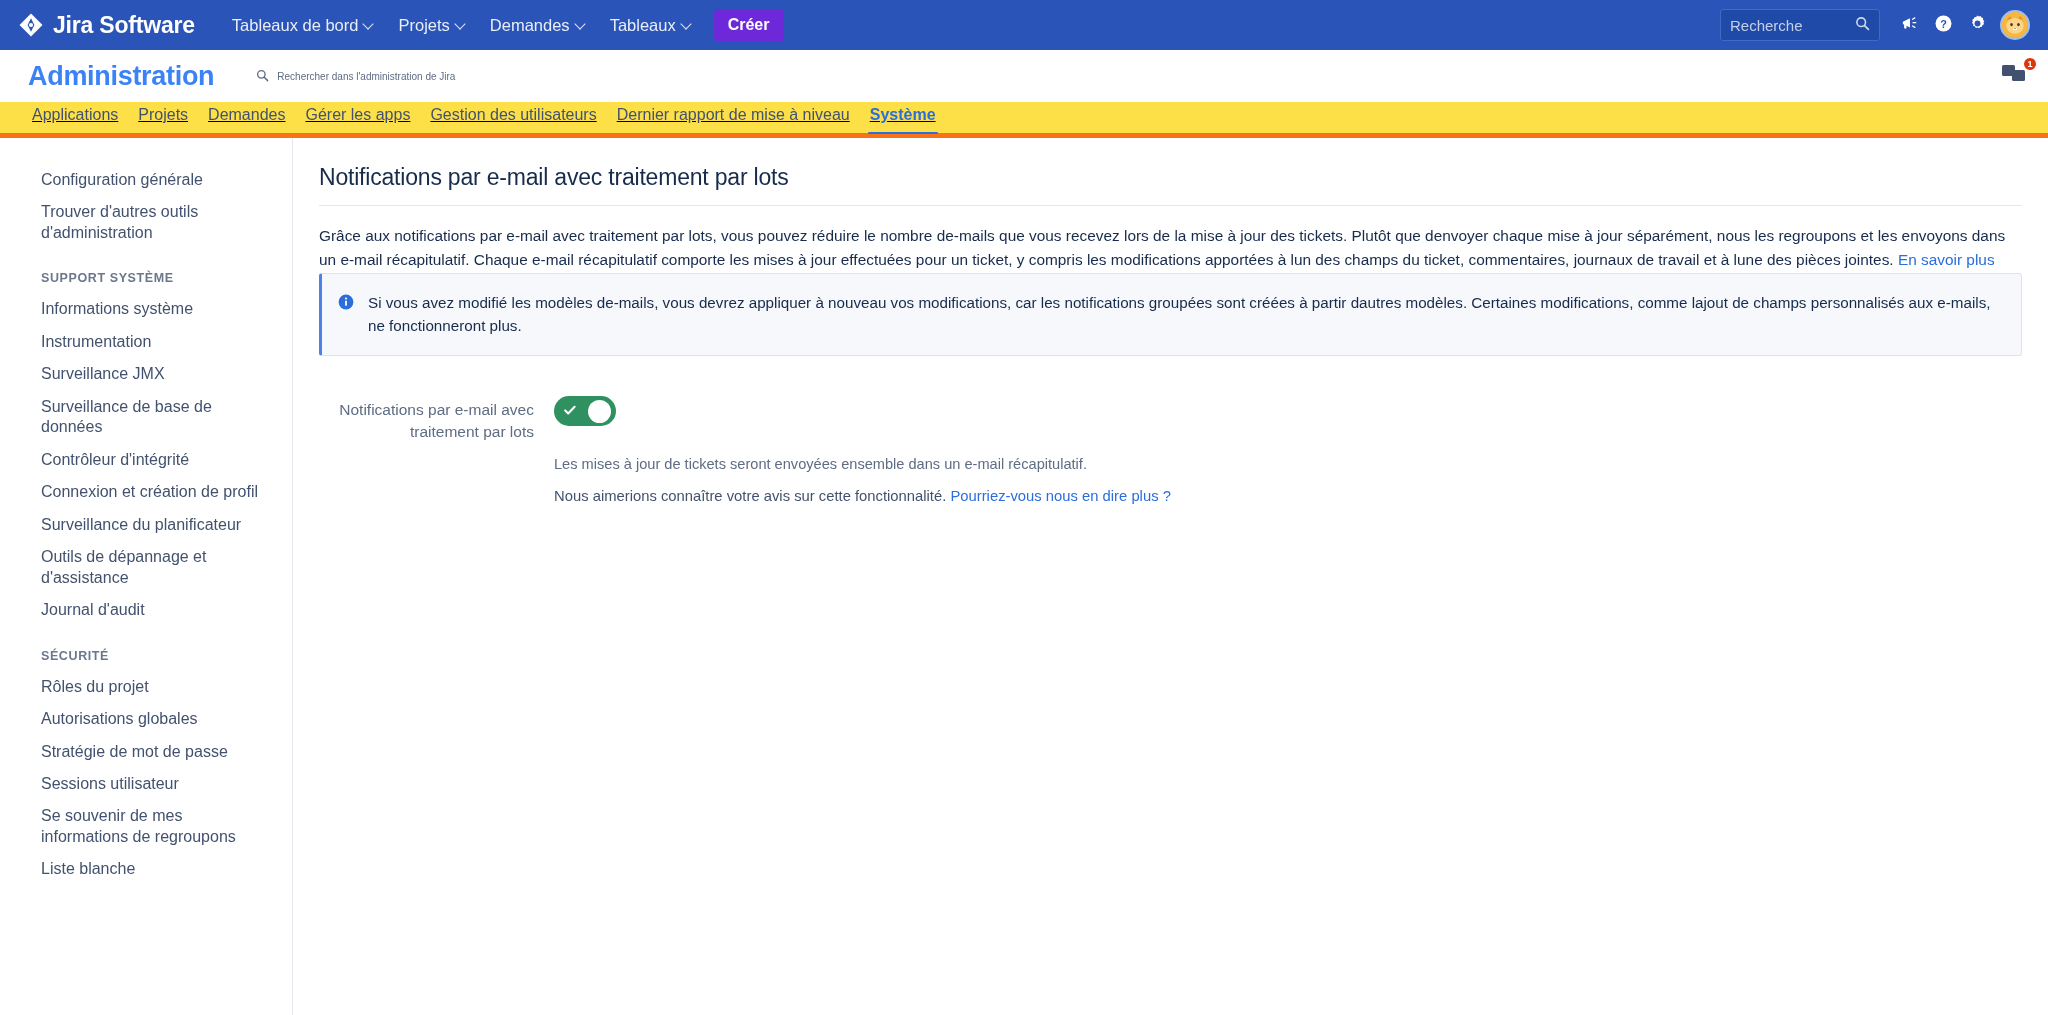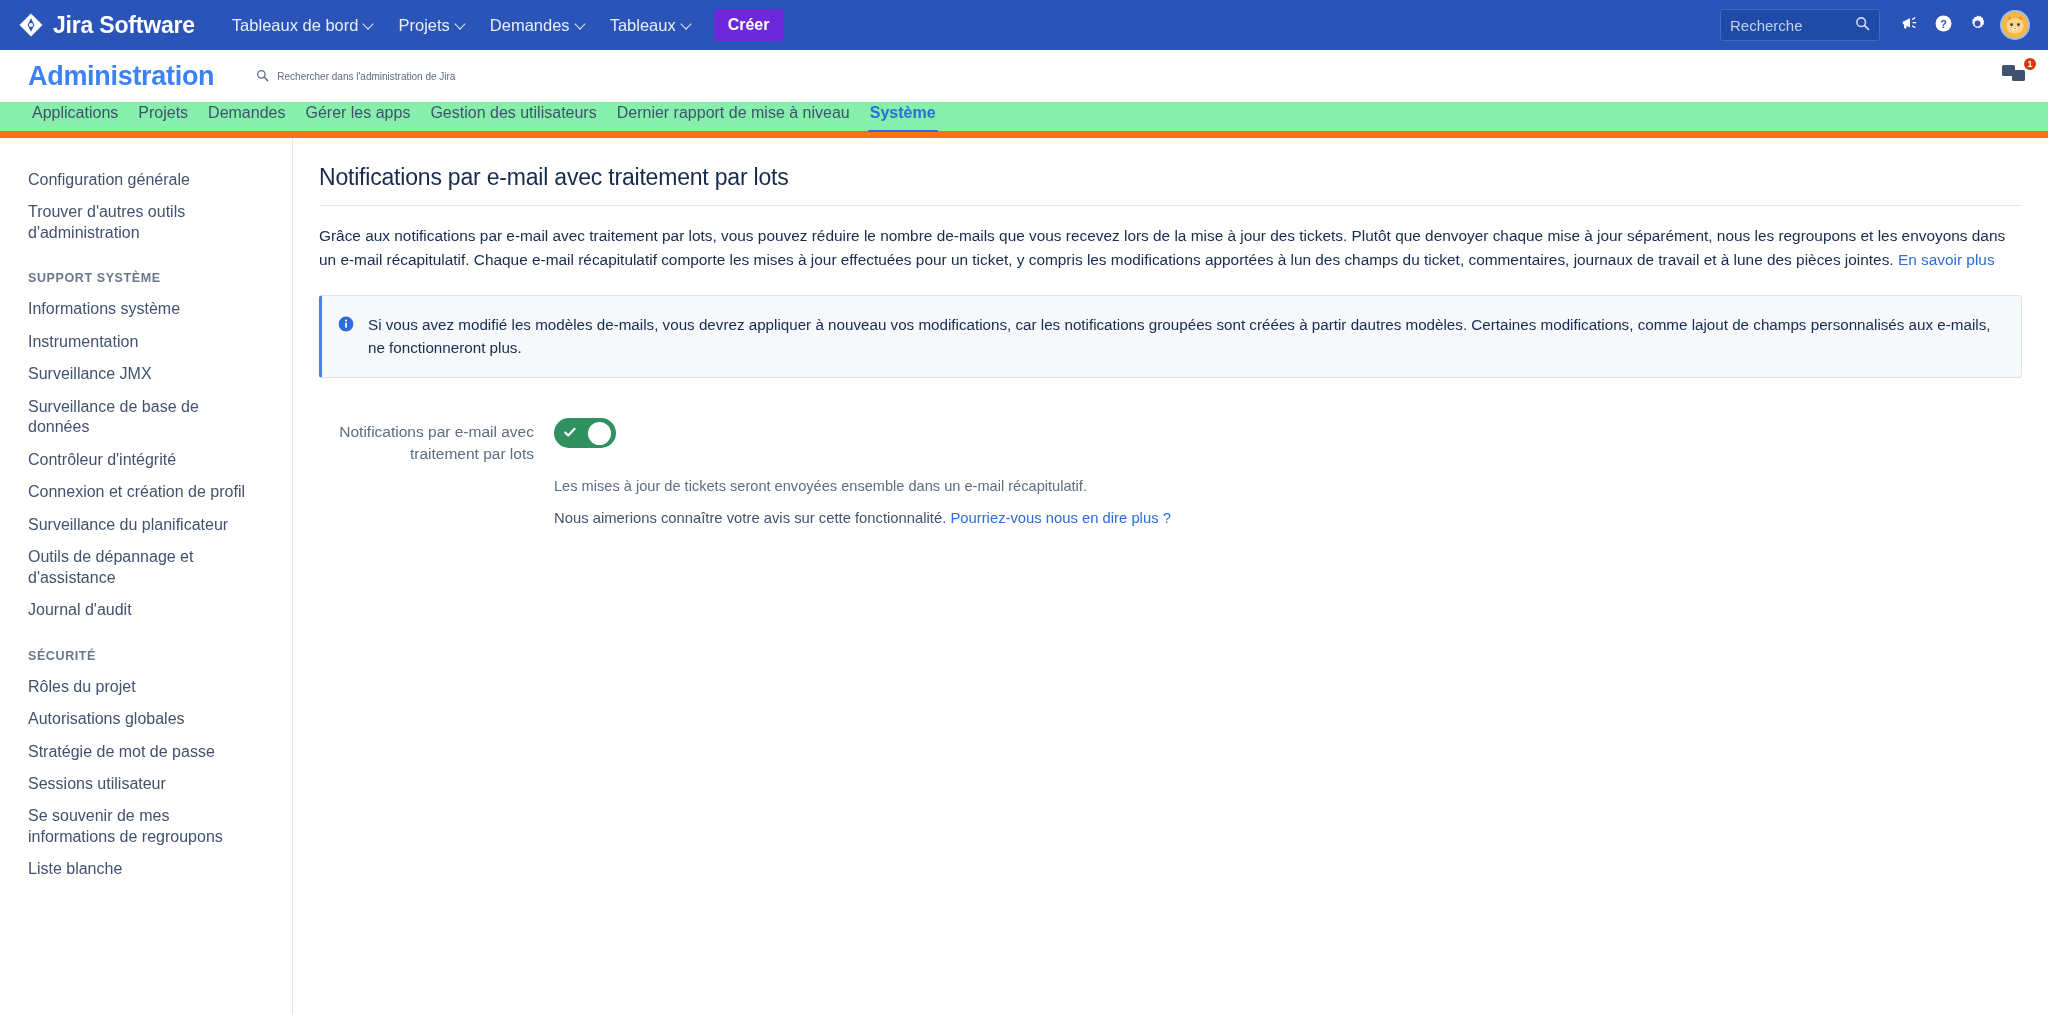--- a/index.html
+++ b/index.html
@@ -75,59 +75,59 @@
   }
   .feedback-badge {
     position: absolute; top: -3px; right: -2px; background: #de350b; color: #fff;
     font-size: 9px; line-height: 12px; min-width: 12px; height: 12px; text-align: center;
     border-radius: 6px; padding: 0 2px; font-weight: 700;
   }
 
   
   .tabs {
     display: flex; align-items: flex-end; gap: 0; padding: 0 0 0 22px;
-    border-bottom: 7px solid #f97316; height: 36px; background: #86efac;
+    border-bottom: 5px solid #f97316; height: 36px; background: #fde047; text-decoration: underline;
   }
   .tab {
     font-size: 16px; color: #42526e; padding: 0 10px 9px 10px; cursor: pointer;
     white-space: nowrap; position: relative;
   }
   .tab.active { color: #2a6ddb; font-weight: 600; }
   .tab.active::after {
     content: ""; position: absolute; left: 8px; right: 8px; bottom: -1px;
     height: 2.5px; background: #2a6ddb; border-radius: 2px;
   }
 
   
   .layout { display: flex; height: calc(1015px - 50px - 52px - 36px); }
 
   .sidebar {
     width: 293px; flex: 0 0 293px; border-right: 1px solid #e4e8ee;
-    padding: 26px 0 0 4px; background: #fff; overflow: hidden;
+    padding: 26px 0 0 17px; background: #fff; overflow: hidden;
   }
   .side-link {
     display: block; color: #42526e; font-size: 16px; line-height: 1.28;
     padding: 6px 24px 6px 24px; cursor: pointer; max-width: 272px;
   }
   .side-heading {
     color: #6b778c; font-size: 12.5px; font-weight: 700; letter-spacing: 0.6px;
     padding: 22px 24px 8px 24px; text-transform: uppercase;
   }
 
   .content { flex: 1; padding: 26px 26px 12px 26px; min-width: 0; }
   .page-title { font-size: 23px; color: #172b4d; font-weight: 500; letter-spacing: -0.2px; }
   .title-rule { height: 1px; background: #e4e8ee; margin: 14px 0 18px 0; }
 
   .intro {
     font-size: 15.4px; line-height: 1.58; color: #172b4d; max-width: 1730px;
   }
   .lnk { color: #2a6ddb; cursor: pointer; text-decoration: none; }
 
   .info-banner {
-    margin-top: 22px; background: #f6f8fb; border: 1px solid #dfe4ec;
+    background: #f6f8fb; border: 1px solid #dfe4ec;
     border-left: 3px solid #4c82e8; border-radius: 3px;
     padding: 17px 18px 17px 16px; display: flex; gap: 14px; max-width: 1748px;
   }
   .info-icon { flex: 0 0 16px; margin-top: 3px; }
   .info-text { font-size: 15.2px; line-height: 1.56; color: #172b4d; }
 
   .field-row { display: flex; margin-top: 40px; }
   .field-label {
     width: 235px; flex: 0 0 235px; text-align: right; padding-right: 20px;
     font-size: 15.5px; line-height: 1.42; color: #5e6c84; padding-top: 3px;

